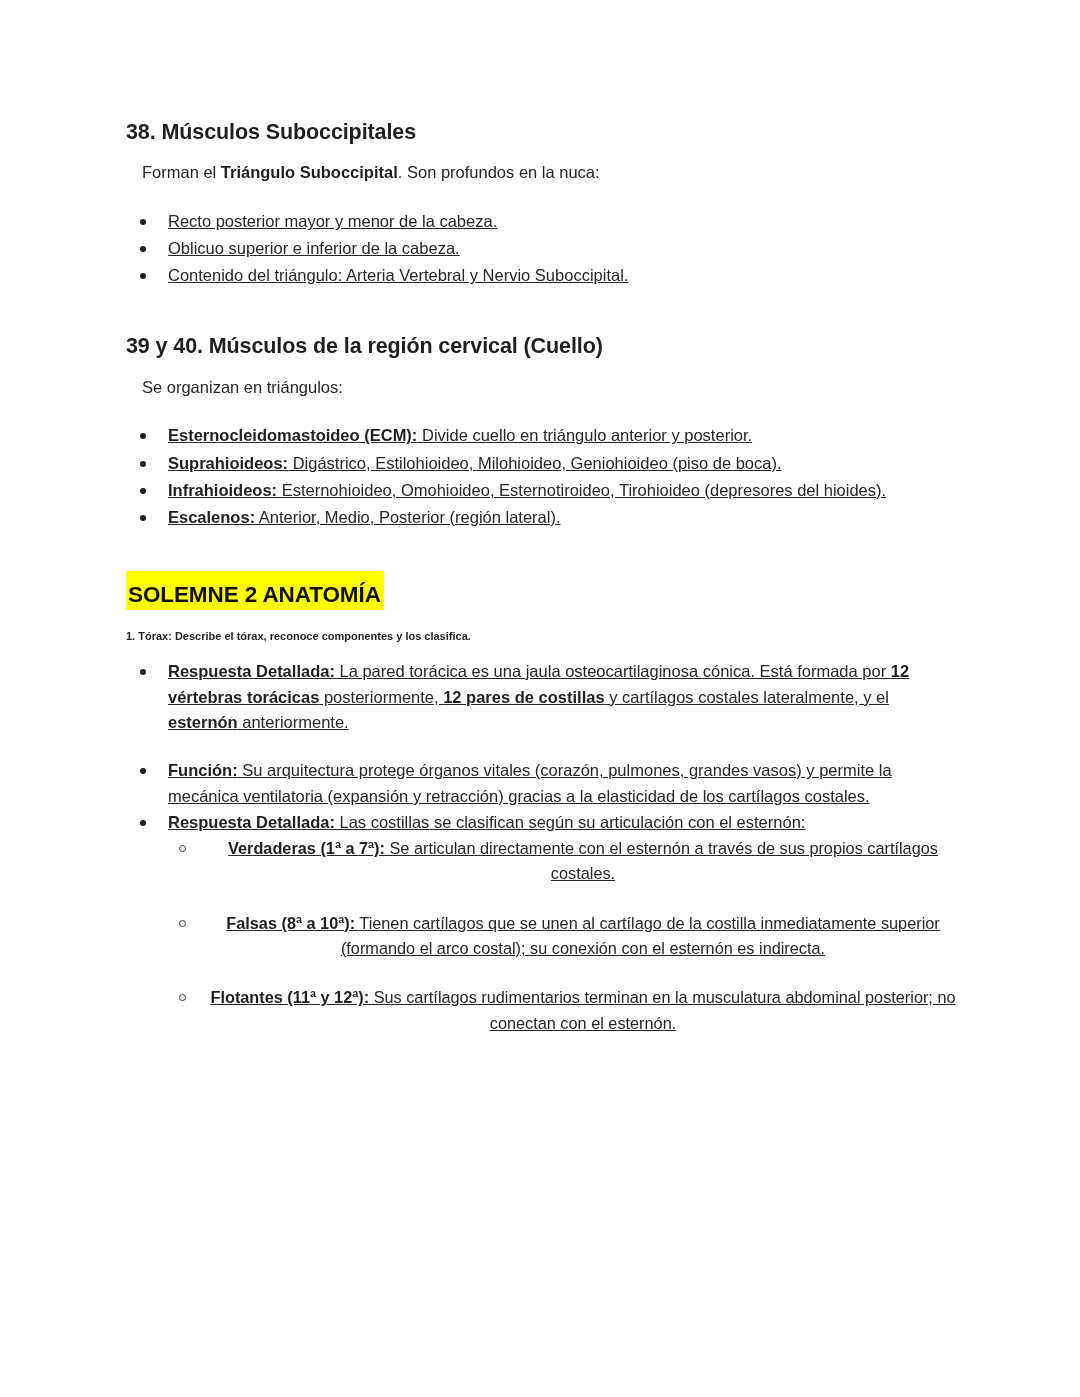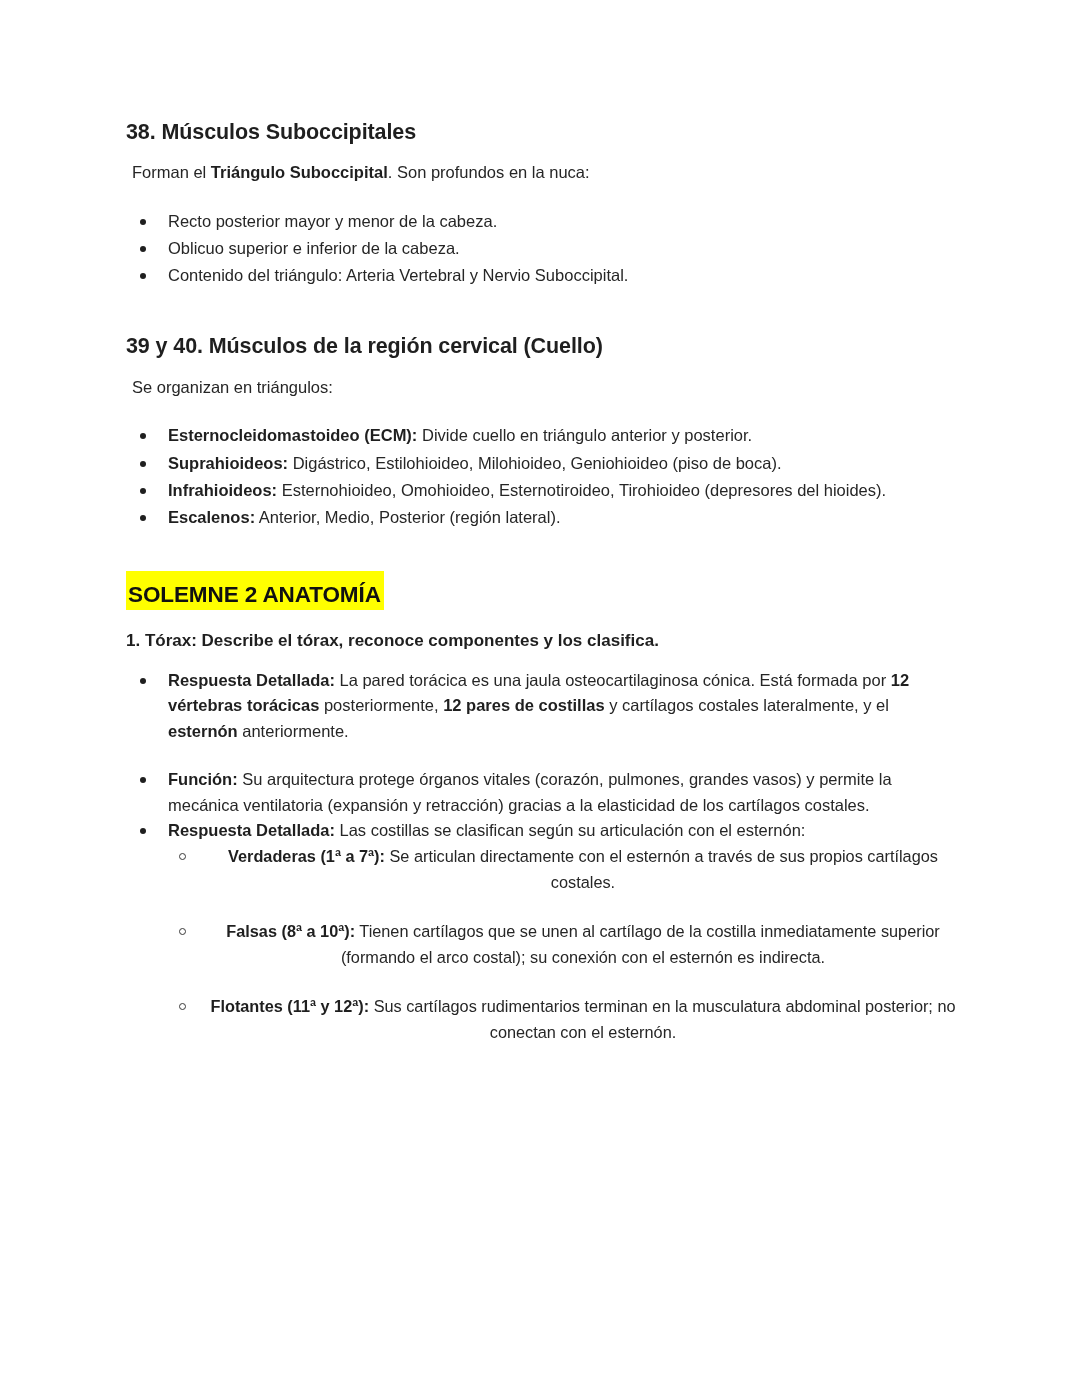--- a/index.html
+++ b/index.html
@@ -52,26 +52,26 @@
   h2.highlight-heading .hl {
     background: #ffff00;
     padding: 11px 3px 3px 2px;
     box-decoration-break: clone;
     -webkit-box-decoration-break: clone;
   }
 
   p.intro {
     font-size: 16.5px;
     line-height: 1.5;
-    margin: 0 0 24px 6px;
+    margin: 0 0 24px 16px;
     color: #262626;
   }
 
   p.question {
-    font-size: 17px;
+    font-size: 11px;
     font-weight: 700;
     line-height: 1.45;
     margin: 0 0 14px 0;
     color: #1f1f1f;
   }
   p.question.spaced {
     margin-top: 46px;
   }
 
   
@@ -80,20 +80,21 @@
     margin: 0;
     padding: 0;
   }
   ul.bullets > li {
     position: relative;
     padding-left: 42px;
     font-size: 16.5px;
     line-height: 1.52;
     margin: 0 0 2px 0;
     color: #262626;
+    text-decoration: underline;
   }
   ul.bullets > li::before {
     content: "";
     position: absolute;
     left: 14px;
     top: 10px;
     width: 6px;
     height: 6px;
     border-radius: 50%;
     background: #1f1f1f;

